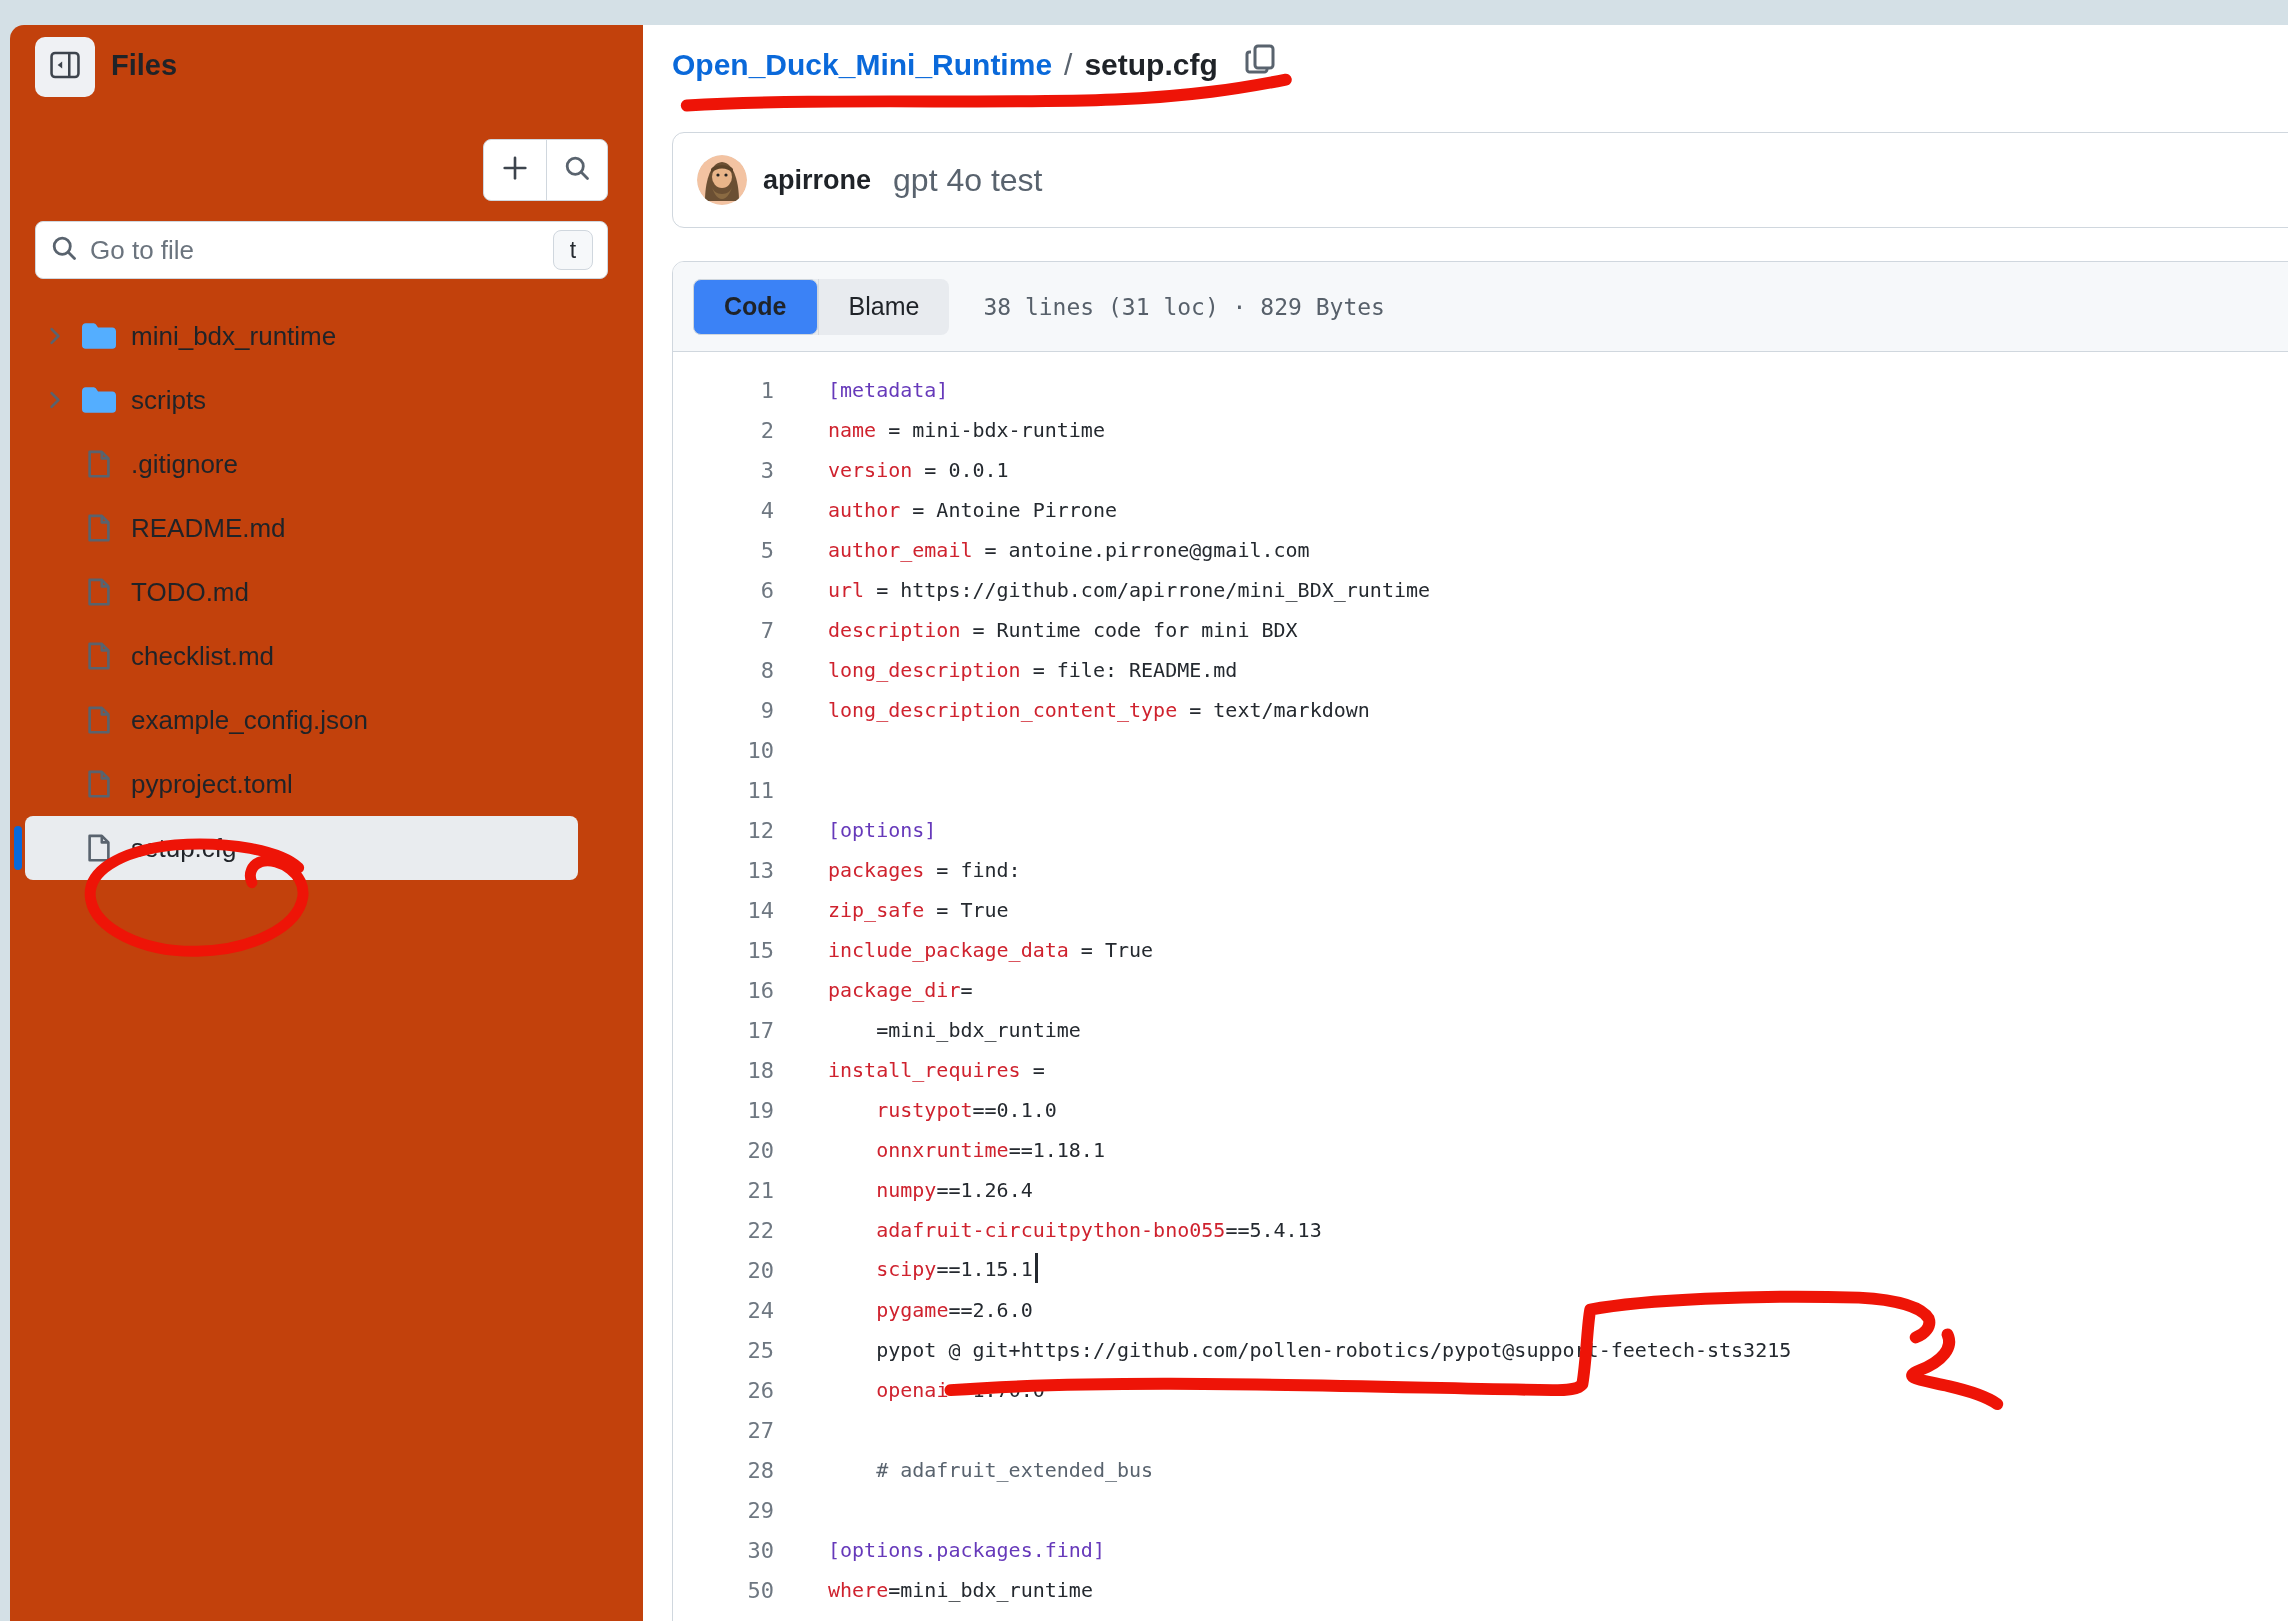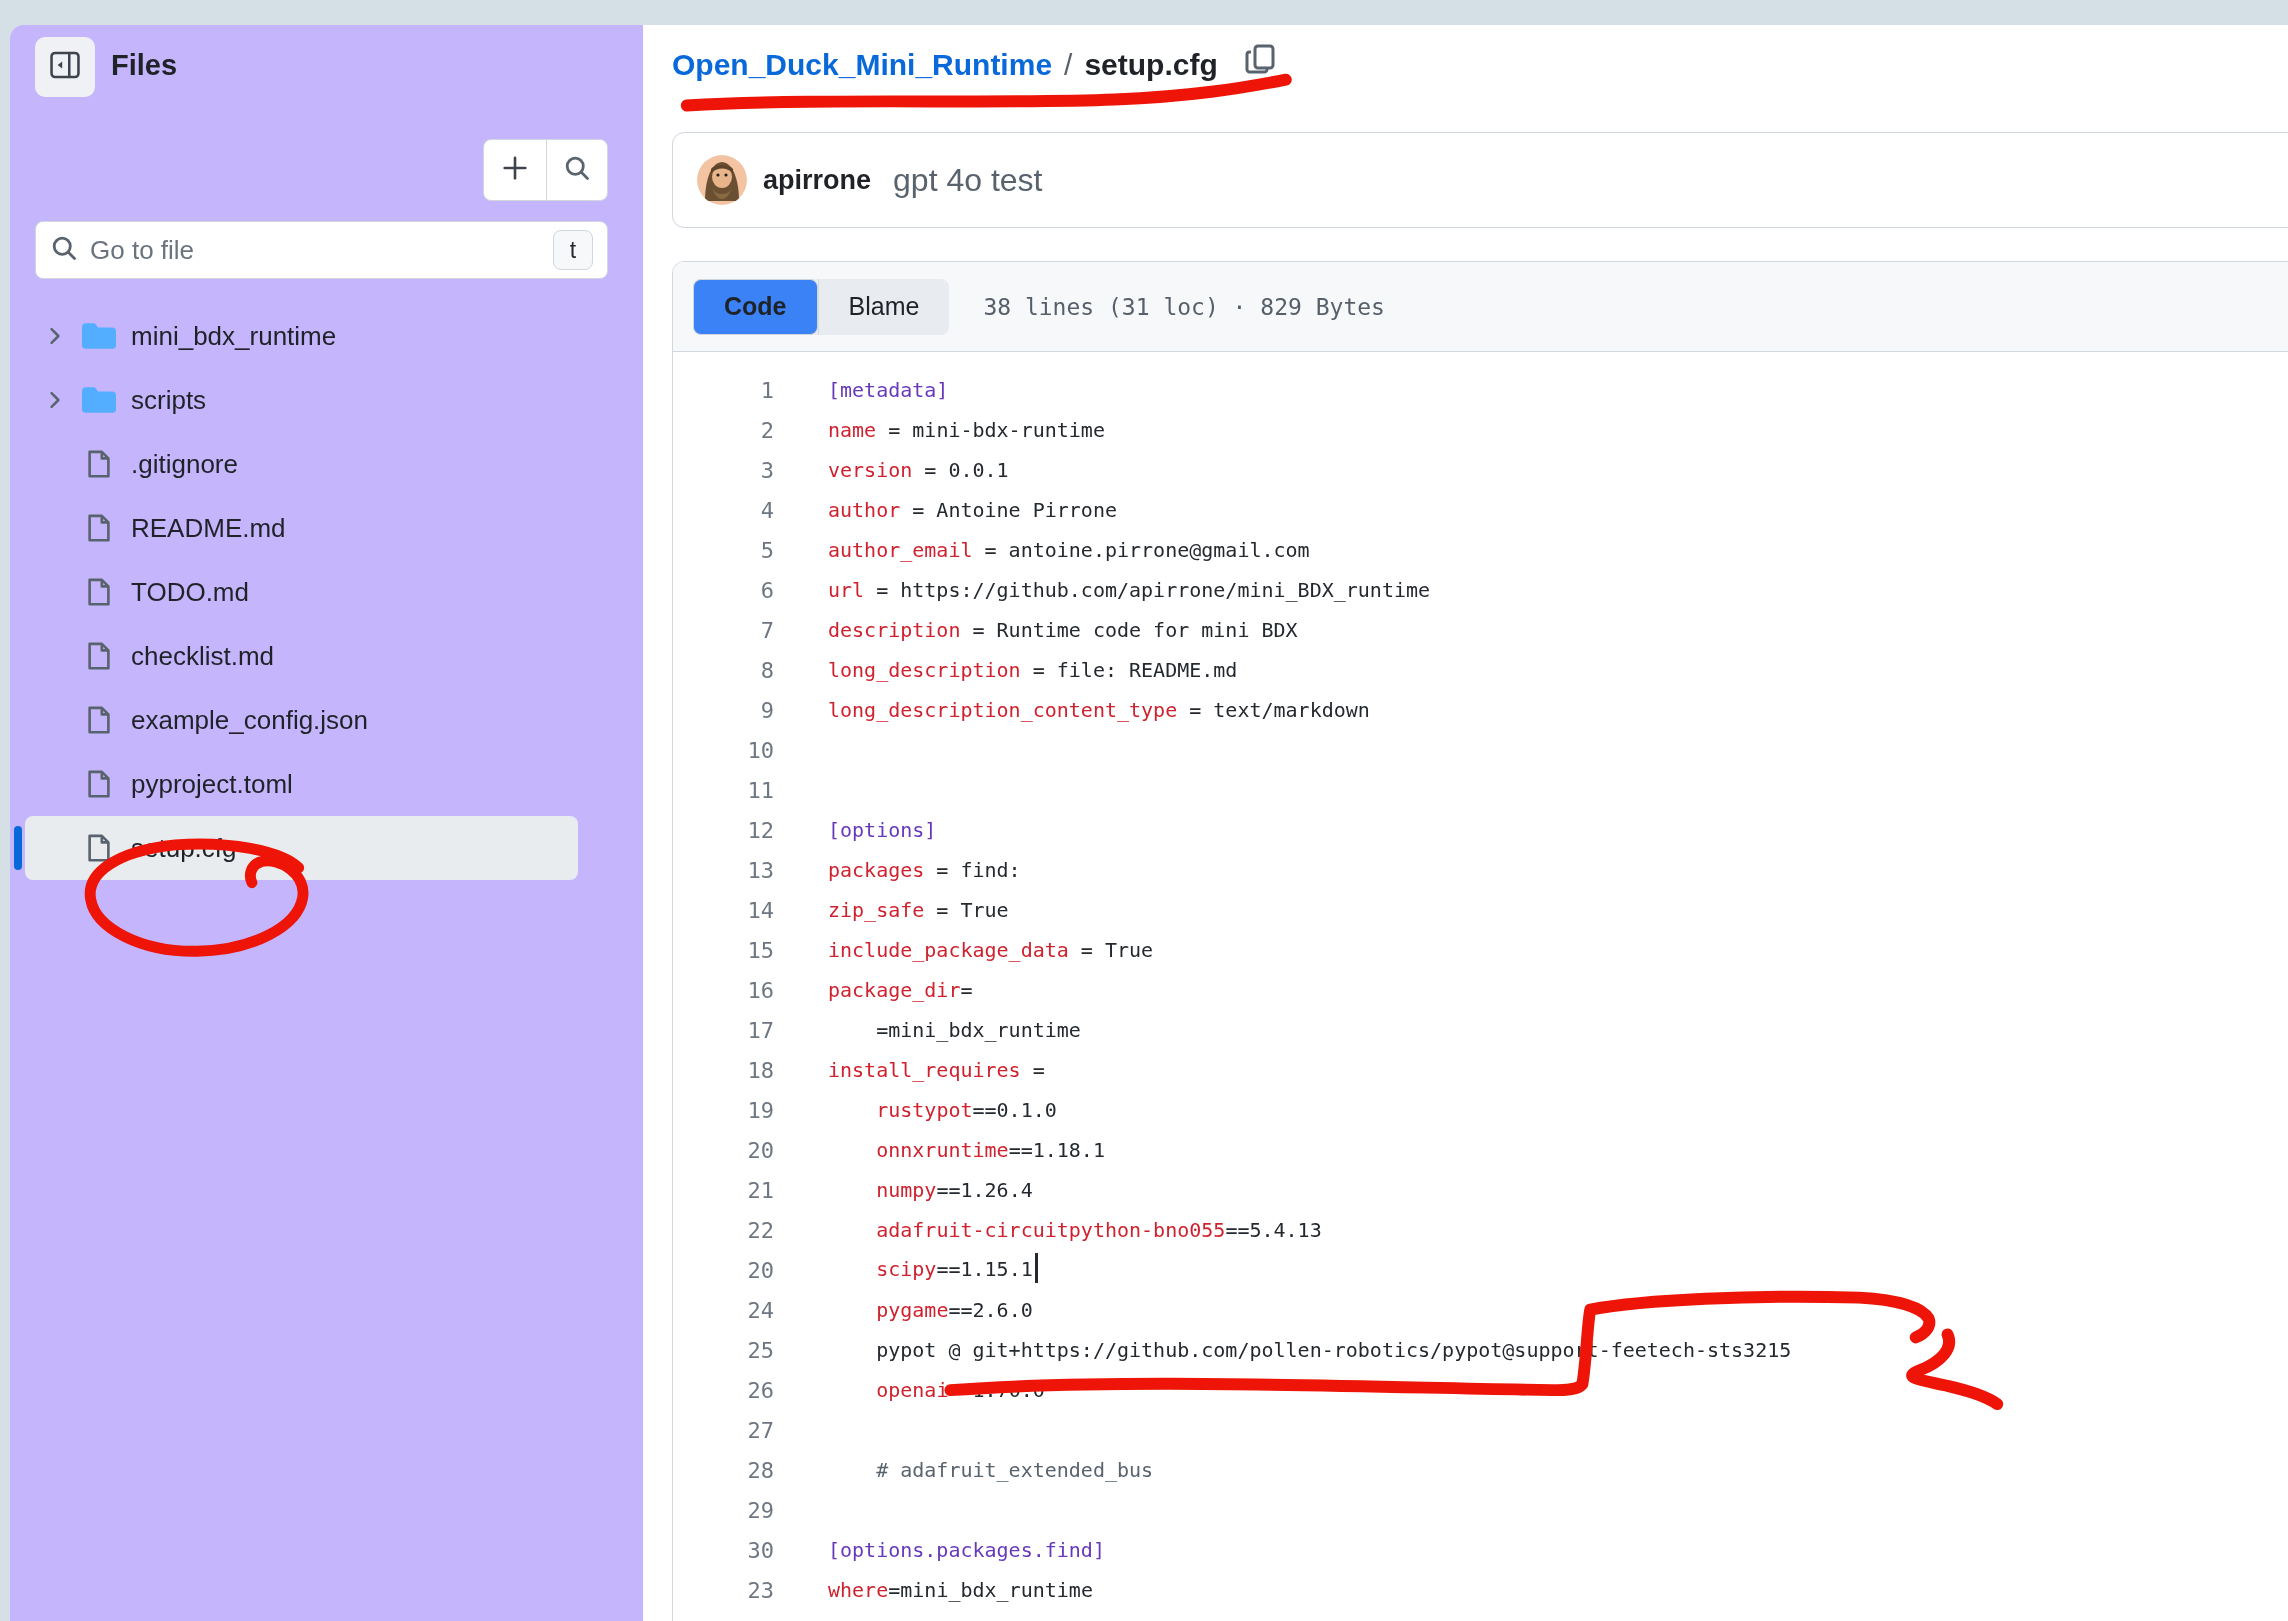--- a/index.html
+++ b/index.html
@@ -6,21 +6,21 @@
   html,body { width:2289px; height:1622px; overflow:hidden; background:#fff;
     font-family:"Liberation Sans", sans-serif; color:#24292f; }
   .abs { position:absolute; }
 
   
   #top-strip { left:0; top:0; width:2289px; height:25px; background:#d4e0e6; }
   #left-strip { left:0; top:0; width:10px; height:1622px; background:#d4e0e6; }
   #corner-bg { left:10px; top:25px; width:24px; height:24px; background:#d4e0e6; }
 
   
-  #sidebar { left:10px; top:25px; width:734px; height:1597px; background:#c4b5fd;
+  #sidebar { left:10px; top:25px; width:734px; height:1597px; background:#c2410c;
     border-right:1px solid #d0d7de; border-top-left-radius:14px; }
   #files-header-btn { left:25px; top:12px; width:60px; height:60px; background:#eff1f4;
     border-radius:10px; display:flex; align-items:center; justify-content:center; cursor:pointer; }
   #files-title { left:101px; top:24px; font-size:29px; font-weight:700; color:#1f2328; }
 
   #branch-select { left:25px; top:114px; width:428px; height:62px; border:1px solid #d0d7de;
     border-radius:8px; display:flex; align-items:center; padding:0 18px; cursor:pointer; background:#fff; }
   #branch-name { font-size:26px; font-weight:600; color:#1f2328; margin-left:14px; flex:1; }
   #btn-group { left:473px; top:114px; width:125px; height:62px; border:1px solid #d0d7de;
     border-radius:8px; display:flex; background:#fff; }
@@ -382,21 +382,21 @@
         </div>
         <div class="code-line">
           <span class="line-num">29</span>
           <span class="line-text"></span>
         </div>
         <div class="code-line">
           <span class="line-num">30</span>
           <span class="line-text"><span class="tok-sec">[options.packages.find]</span></span>
         </div>
         <div class="code-line">
-          <span class="line-num">23</span>
+          <span class="line-num">50</span>
           <span class="line-text"><span class="tok-key">where</span><span class="tok-plain">=mini_bdx_runtime</span></span>
         </div>
         <div class="code-line">
           <span class="line-num">32</span>
           <span class="line-text"></span>
         </div>
       </div>
   </div>
 </div>
 

